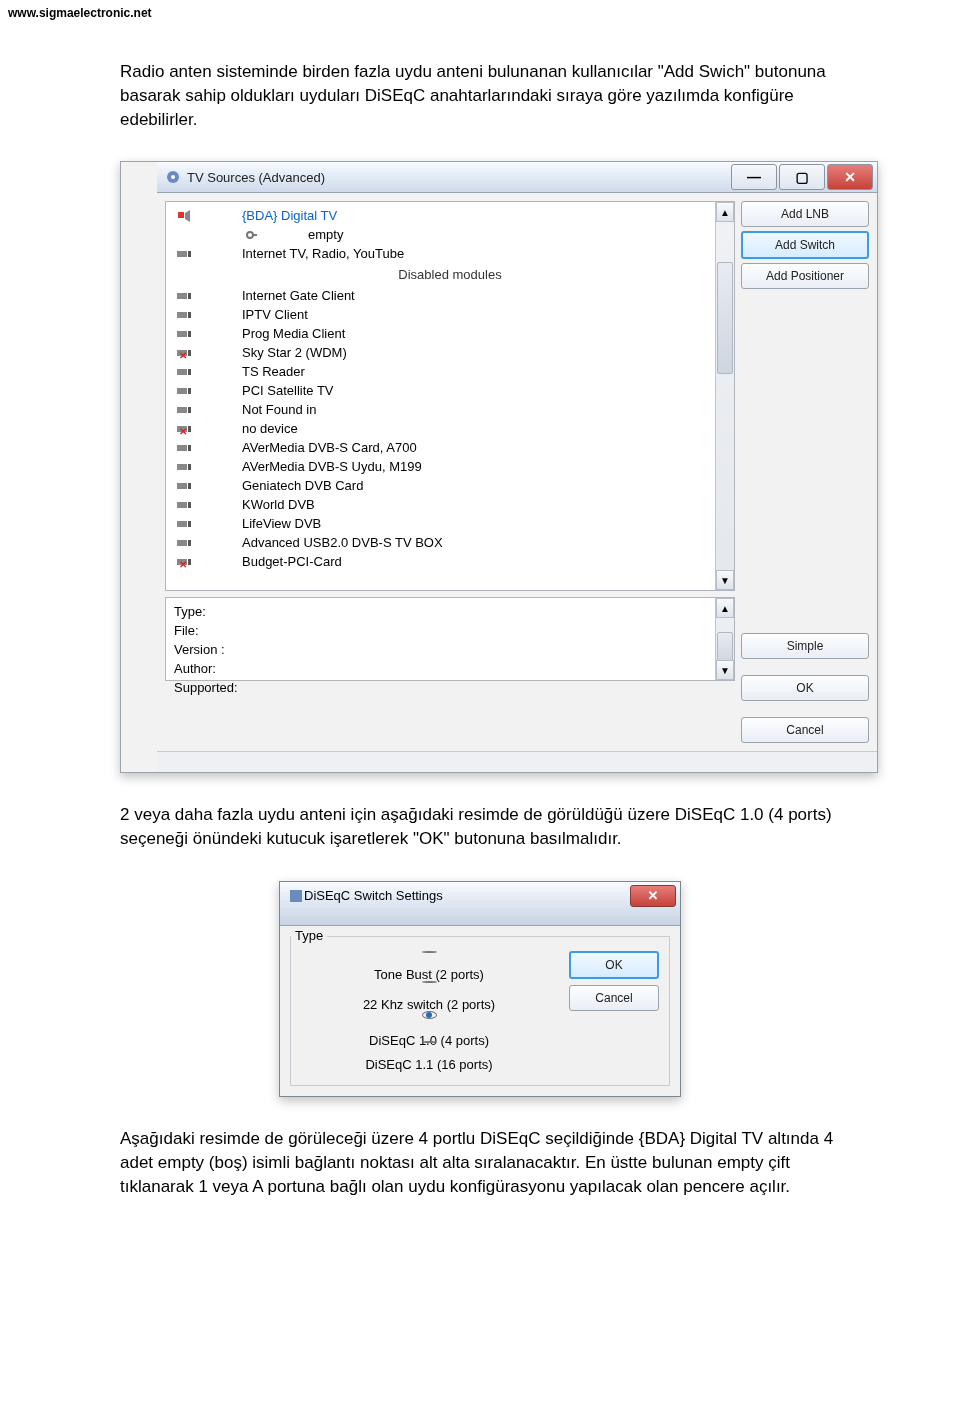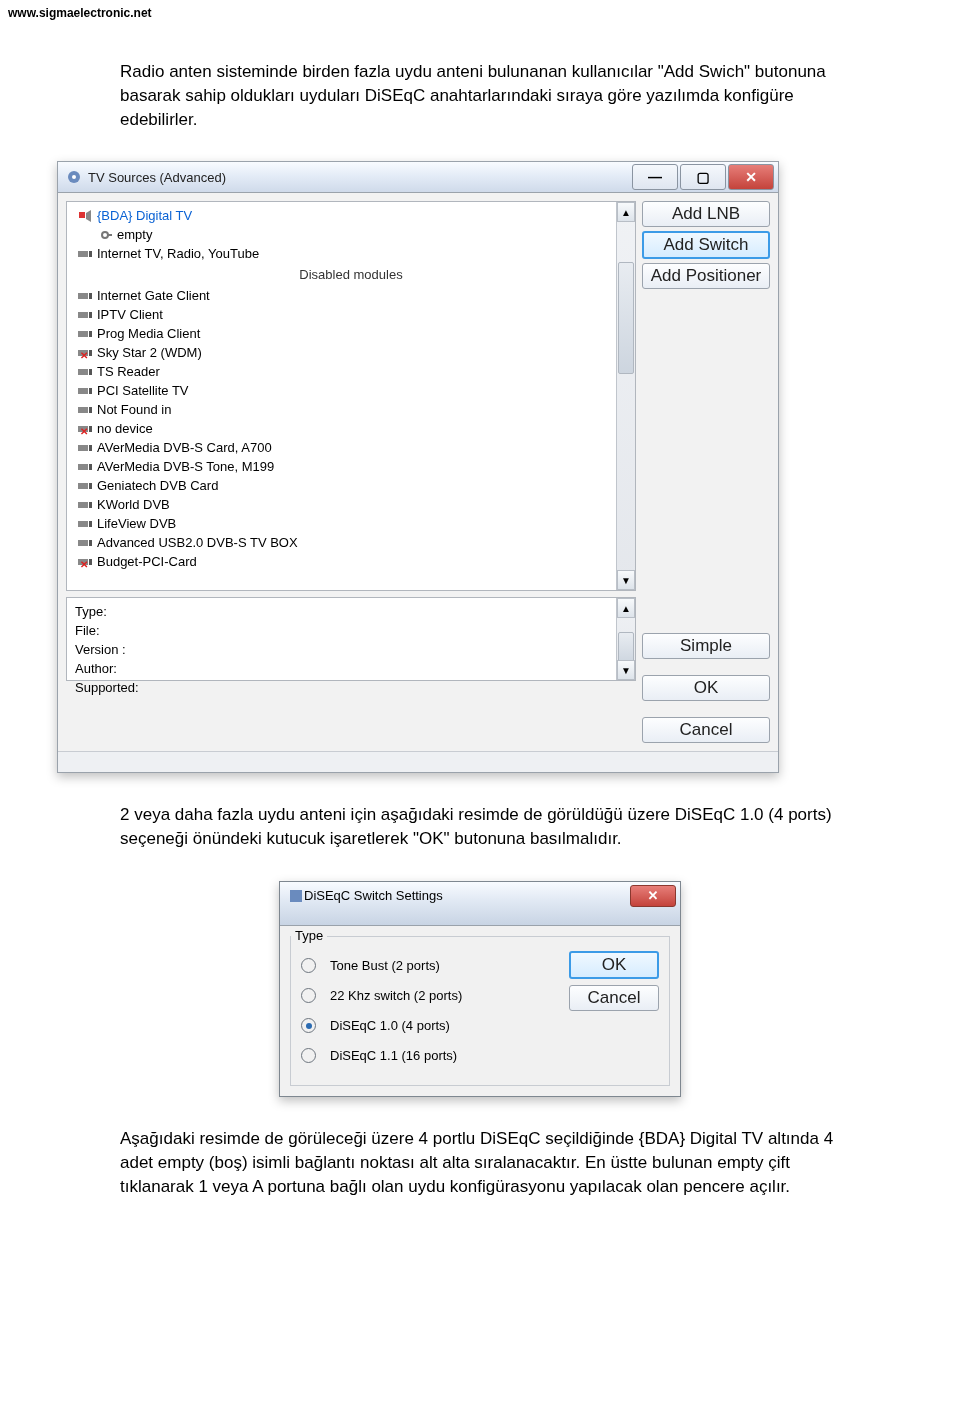--- a/index.html
+++ b/index.html
@@ -24,25 +24,26 @@
     margin: 40px 120px 30px 120px;
     line-height: 1.4;
     font-size: 17px;
   }
   .para2 {
     margin: 30px 120px 30px 120px;
     line-height: 1.4;
     font-size: 17px;
   }
   .win {
-    margin: 0 0 0 57px;
+    margin: 0 0 0 120px;
     width: 720px;
     border: 1px solid #9aa2ab;
     background: #f2f2f2;
     box-shadow: 0 4px 10px rgba(0,0,0,.25);
+    padding-left: 36px;
   }
   .titlebar {
     display: flex;
     align-items: center;
     height: 30px;
     background: linear-gradient(#f8fbff,#e4ecf7 45%,#cfdaea);
     border-bottom: 1px solid #9aa2ab;
     padding: 0 4px 0 8px;
   }
   .titlebar svg.icon16 { margin-right: 6px; }
@@ -79,33 +80,34 @@
   }
   .scrollbar .sbtn { height:18px; background:linear-gradient(#f8fafc,#dde3ea); border:1px solid #b8bec6; margin:0; display:flex; align-items:center; justify-content:center; font-size:10px;}
   .scrollbar .thumb {
     width:14px; background:linear-gradient(#e8ecf1,#cdd5df); border:1px solid #b0b7c0;
     border-radius:2px; margin:0 auto;
   }
   .tree-row {
     display:flex; align-items:center;
     height:19px; padding:0 4px 0 10px;
     white-space:nowrap;
+    gap:46px;
   }
   .tree-row.sel { color:#0a62d4; }
   .indent{ display:inline-block; }
   .tree-icon { width:16px; height:16px; flex-shrink:0; margin-right:4px; display:inline-flex; align-items:center; justify-content:center;}
   .disabled-header { justify-content:center; font-size:13px; color:#333; padding: 2px 0;}
   .side-buttons {
     width:128px; display:flex; flex-direction:column; gap:4px;
   }
   .btn {
     height:24px; border:1px solid #9ba3ad;
     border-radius:3px;
     background:linear-gradient(#fdfeff,#e9eef5);
-    font-size:17px; color:#222;
+    font-size:12px; color:#222;
     display:flex; align-items:center; justify-content:center;
   }
   .btn.focus {
     border:2px solid #3c9be7;
     background:linear-gradient(#f0f8ff,#d6ecff);
   }
   .info-area { display:flex; gap:6px; margin-top:6px; }
   .infobox {
     flex:1; height:84px;
     border:1px solid #b1b6bd;
@@ -144,21 +146,21 @@
   .group {
     margin:10px; border:1px solid #c8ccd2; padding:14px 10px 14px 10px;
     position:relative; background:#f1f1f1;
   }
   .group-legend{
     position:absolute; top:-9px; left:0; background:#f1f1f1;
     padding:0 4px; font-size:13px;
   }
   .dialog-body { display:flex; gap:12px; }
   .radios { flex:1; font-size:13px; }
-  .radio-row { display:flex; align-items:center; height:30px; gap:14px; }
+  .radio-row { display:flex; align-items:center; height:30px; gap:14px;flex-direction:column; }
   .radio-ctrl {
     width:13px;height:13px;border:1px solid #6e767f;border-radius:50%;
     display:inline-flex;align-items:center;justify-content:center;
   }
   .radio-ctrl .dot{width:6px;height:6px;background:#2b6bb1;border-radius:50%;}
   .dlg-side{width:90px;display:flex;flex-direction:column;gap:6px;}
   .icon16{width:16px;height:16px;}
 </style>
 </head>
 <body>
@@ -299,21 +301,21 @@
               </span>
               <span>AVerMedia DVB-S Card, A700</span>
             </div>
           <div class="tree-row">
               <span class="tree-icon">
                 <svg class="icon16" viewBox="0 0 16 16">
                   <rect x="1" y="5" width="10" height="6" fill="#888"></rect>
                   <rect x="12" y="5" width="3" height="6" fill="#555"></rect>
                 </svg>
               </span>
-              <span>AVerMedia DVB-S Tone, M199</span>
+              <span>AVerMedia DVB-S Uydu, M199</span>
             </div>
           <div class="tree-row">
               <span class="tree-icon">
                 <svg class="icon16" viewBox="0 0 16 16">
                   <rect x="1" y="5" width="10" height="6" fill="#888"></rect>
                   <rect x="12" y="5" width="3" height="6" fill="#555"></rect>
                 </svg>
               </span>
               <span>Geniatech DVB Card</span>
             </div>

